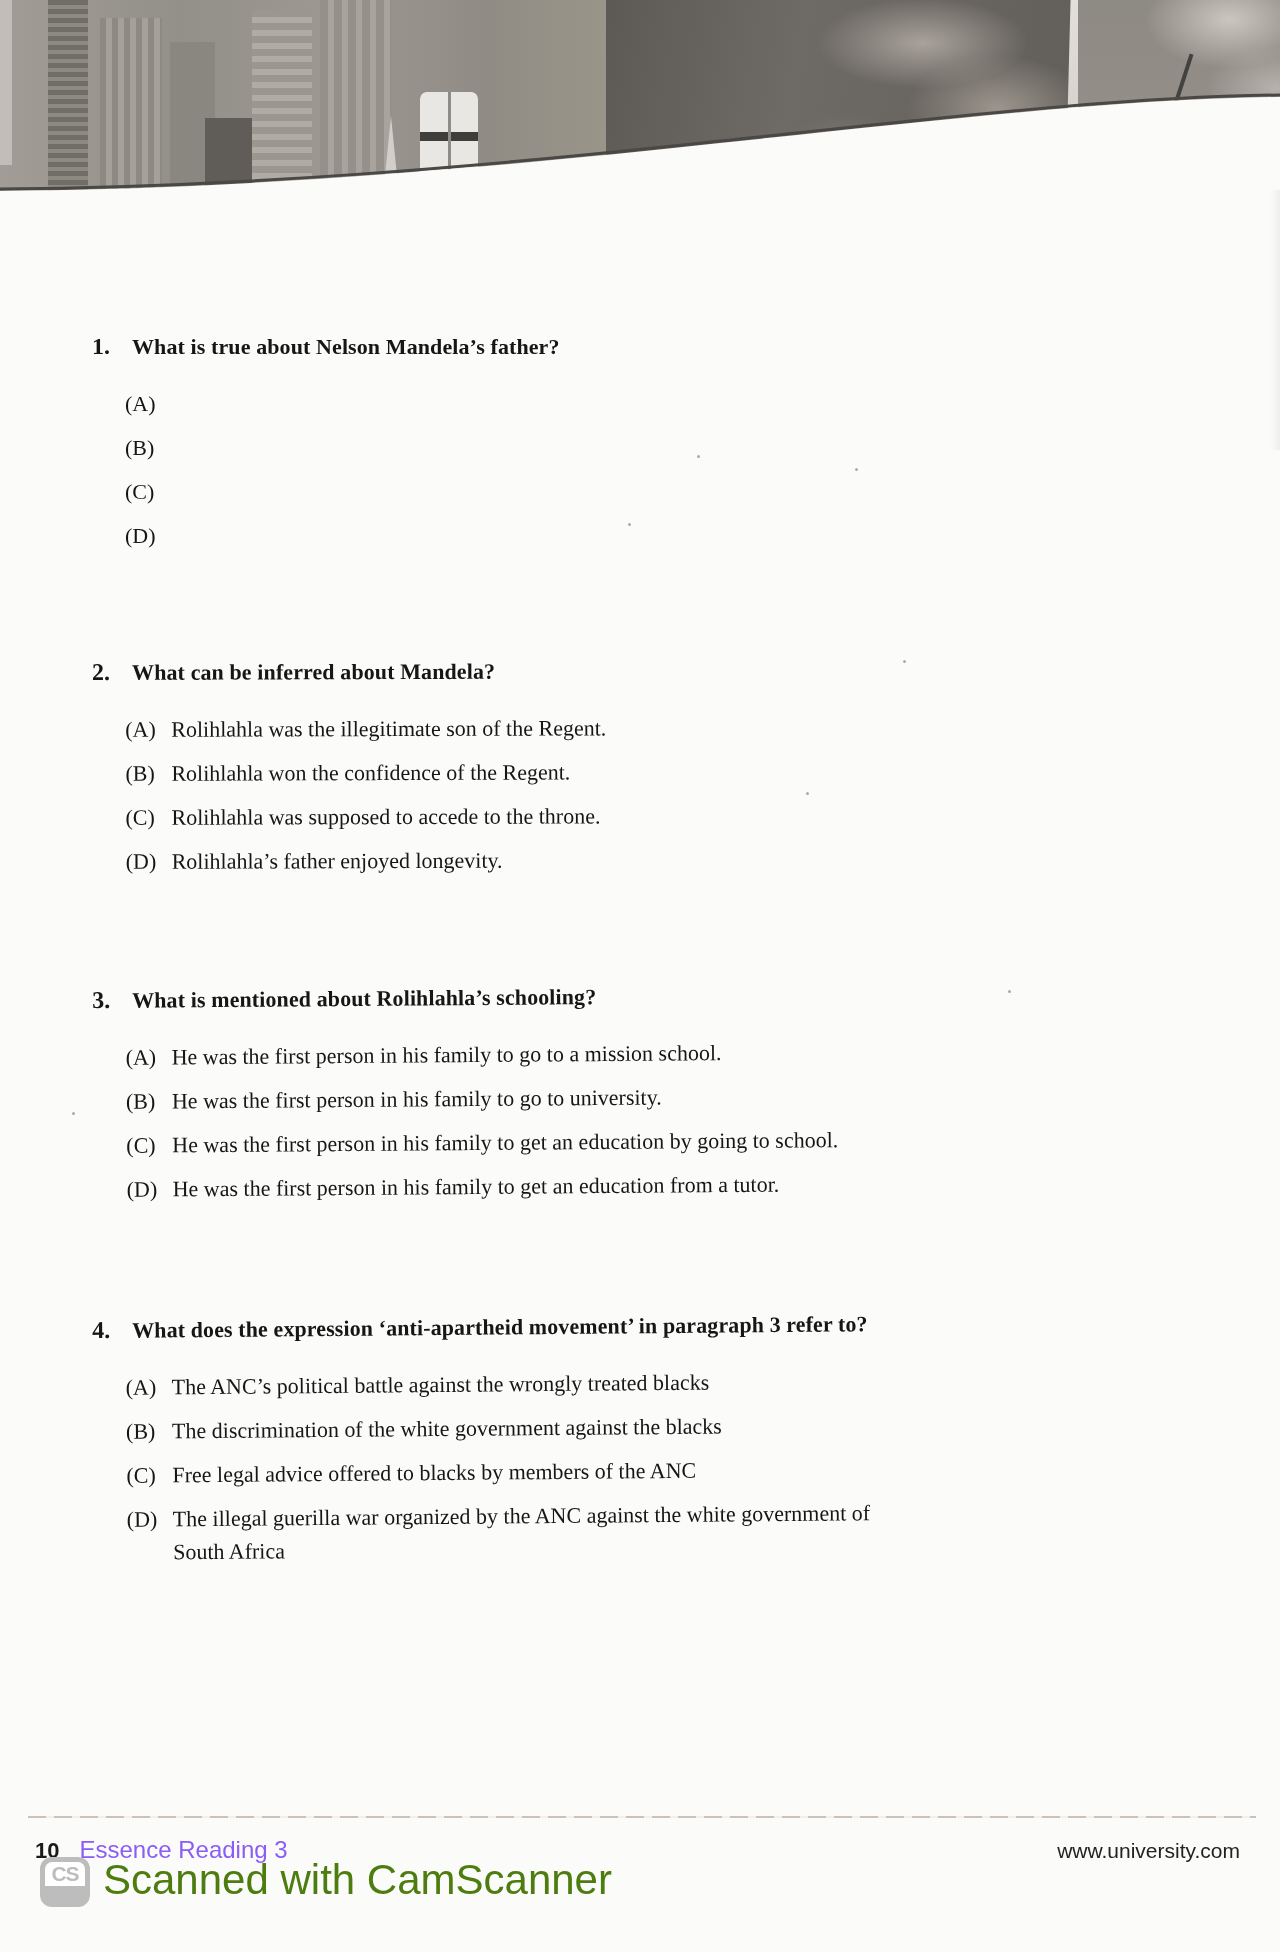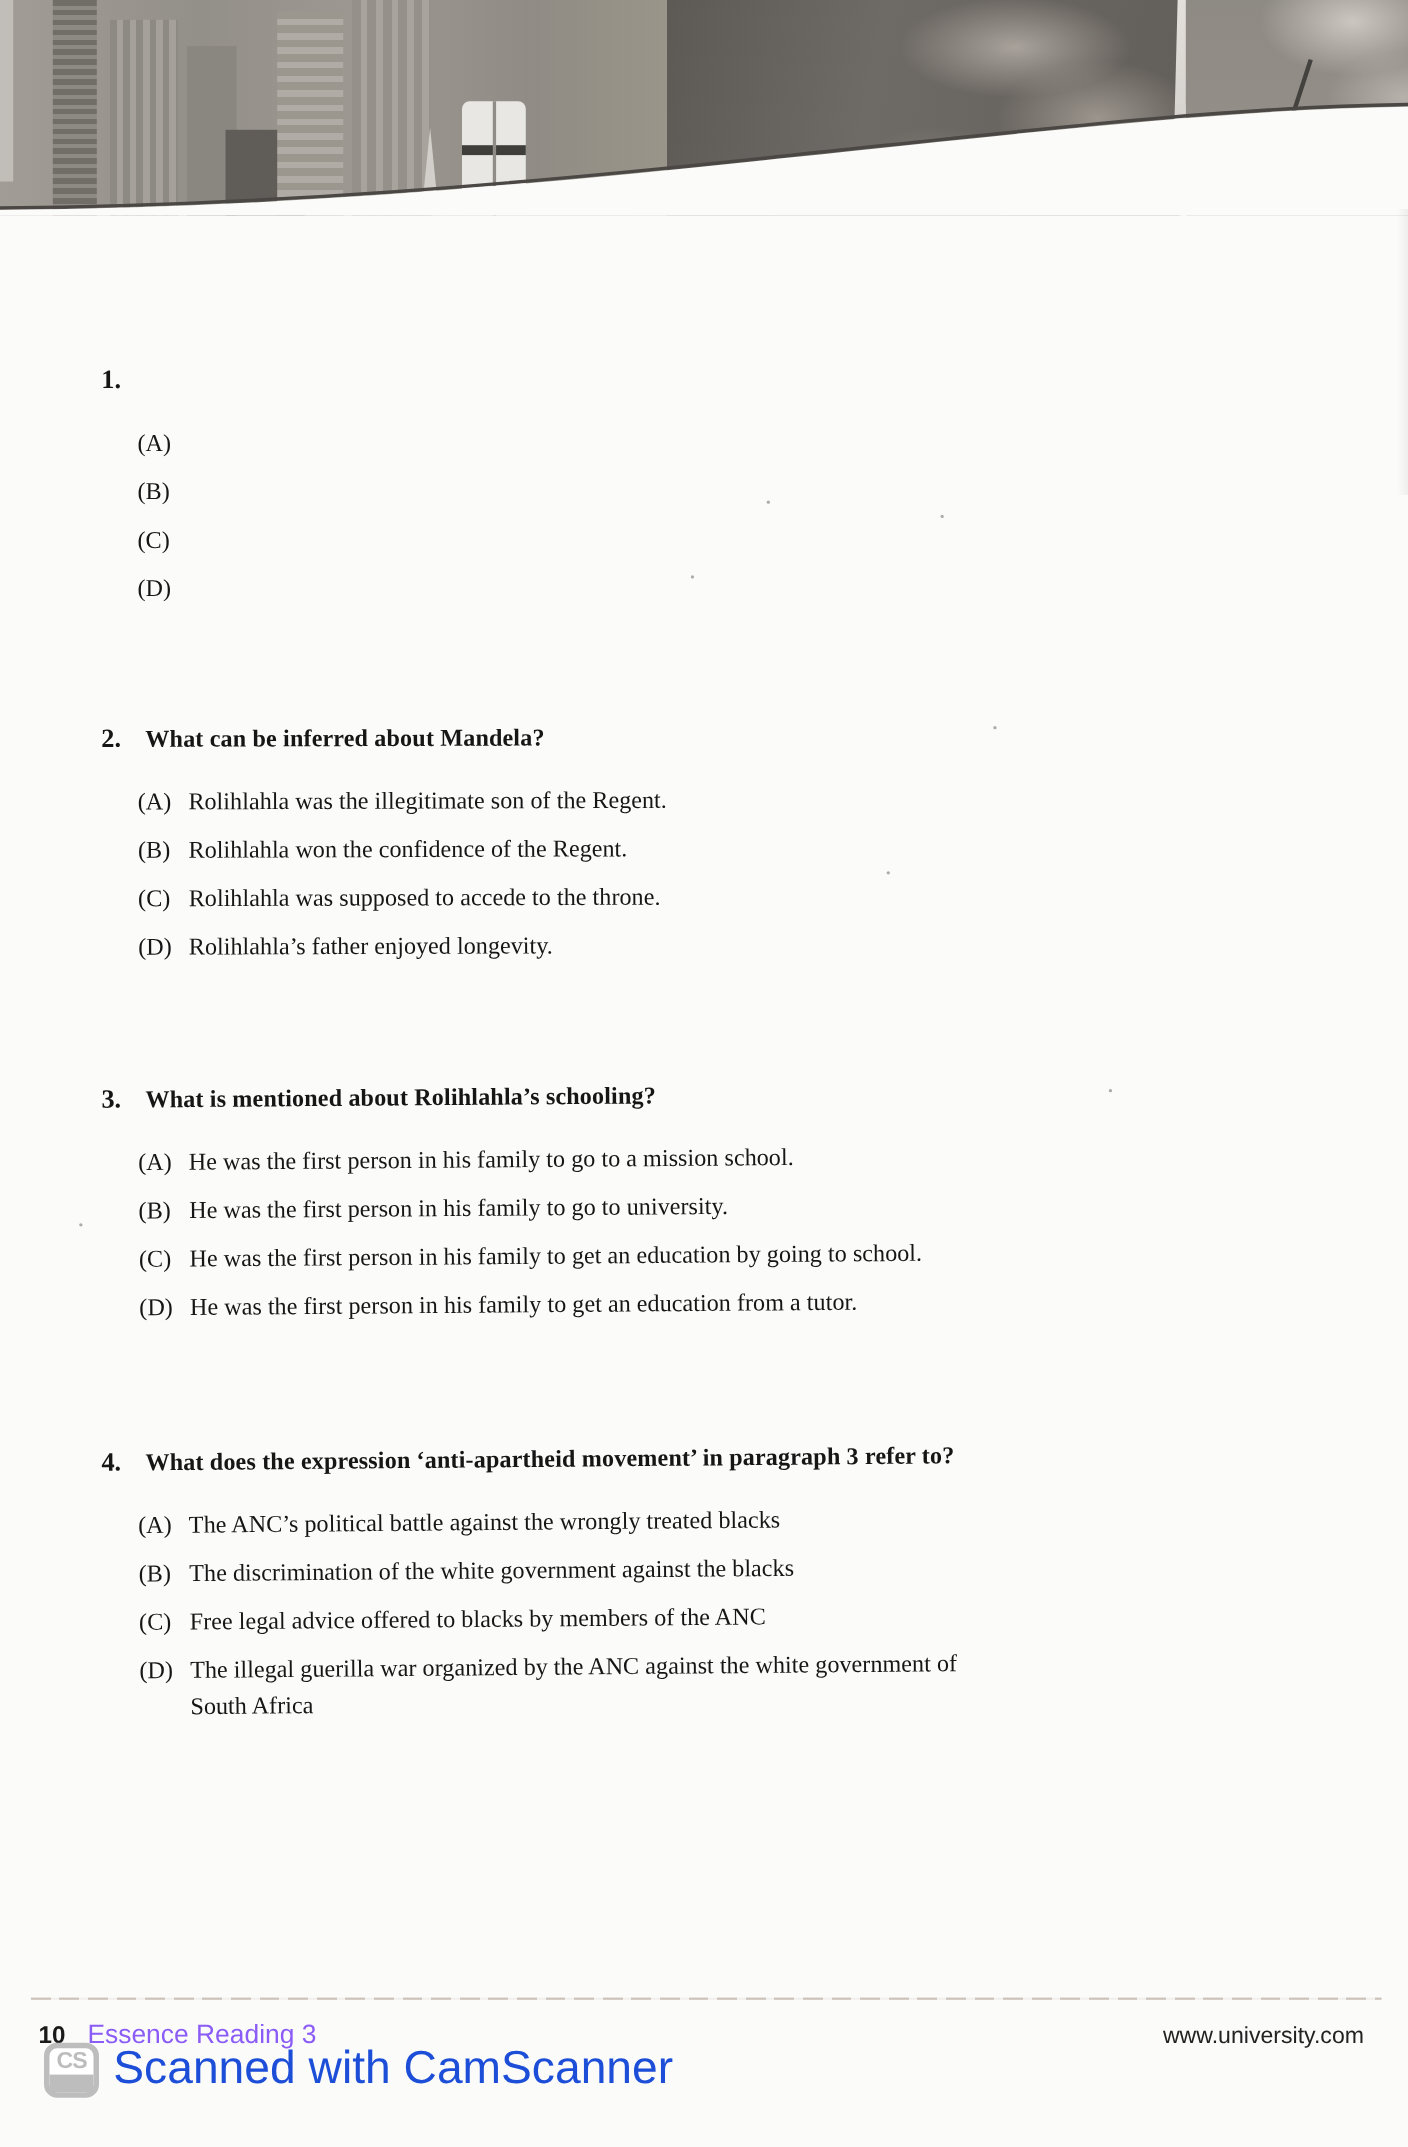--- a/index.html
+++ b/index.html
@@ -80,21 +80,21 @@
   
   .cs-logo { position:absolute; left:40px; top:1857px; width:50px; height:50px;
     border:5px solid #bdbdbd; border-radius:12px; background:#fff; }
   .cs-bottom { position:absolute; left:0; bottom:0; width:100%; height:16px; background:#bdbdbd; }
   .cs-letters { position:absolute; left:0; top:0; width:100%; height:24px;
     display:flex; align-items:center; justify-content:center;
     font-family:"Liberation Sans", sans-serif; font-size:21px; font-weight:800;
     letter-spacing:-1px; color:#bdbdbd; }
   .wm-text { position:absolute; left:103px; top:1856px;
     font-family:"Liberation Sans", sans-serif; font-size:42px; line-height:48px;
-    color:#1d4ed8; white-space:nowrap; }
+    color:#4d7c0f; white-space:nowrap; }
 
   
   .speck { position:absolute; width:3px; height:3px; border-radius:50%;
     background:#6a6a6a; opacity:.55; }
   .right-shade { position:absolute; right:0; top:190px; width:10px; height:260px;
     background:linear-gradient(90deg, rgba(0,0,0,0), rgba(0,0,0,.05)); }
 </style>
 </head>
 <body>
 
@@ -121,20 +121,21 @@
   <svg class="curve-svg" viewBox="0 0 1280 200">
     <path d="M0,189 C240,187 470,168 720,141 C950,117 1120,97 1280,95" fill="none" stroke="#4a4744" stroke-width="3"></path>
     <path d="M0,191 L0,200 L1280,200 L1280,97 C1120,99 950,119 720,143 C470,170 240,189 0,191 Z" fill="#fbfbfa"></path>
   </svg>
 </div>
 <div class="right-shade"></div>
 
 <section class="question" id="q1">
   <div class="q-head">
     <span class="q-num">1.</span>
+    <h2 class="q-text">What is true about Nelson Mandela’s father?</h2>
   </div>
   <ol class="options">
     <li class="option">
       <span class="opt-label">(A)</span>
     </li>
     <li class="option">
       <span class="opt-label">(B)</span>
     </li>
     <li class="option">
       <span class="opt-label">(C)</span>

